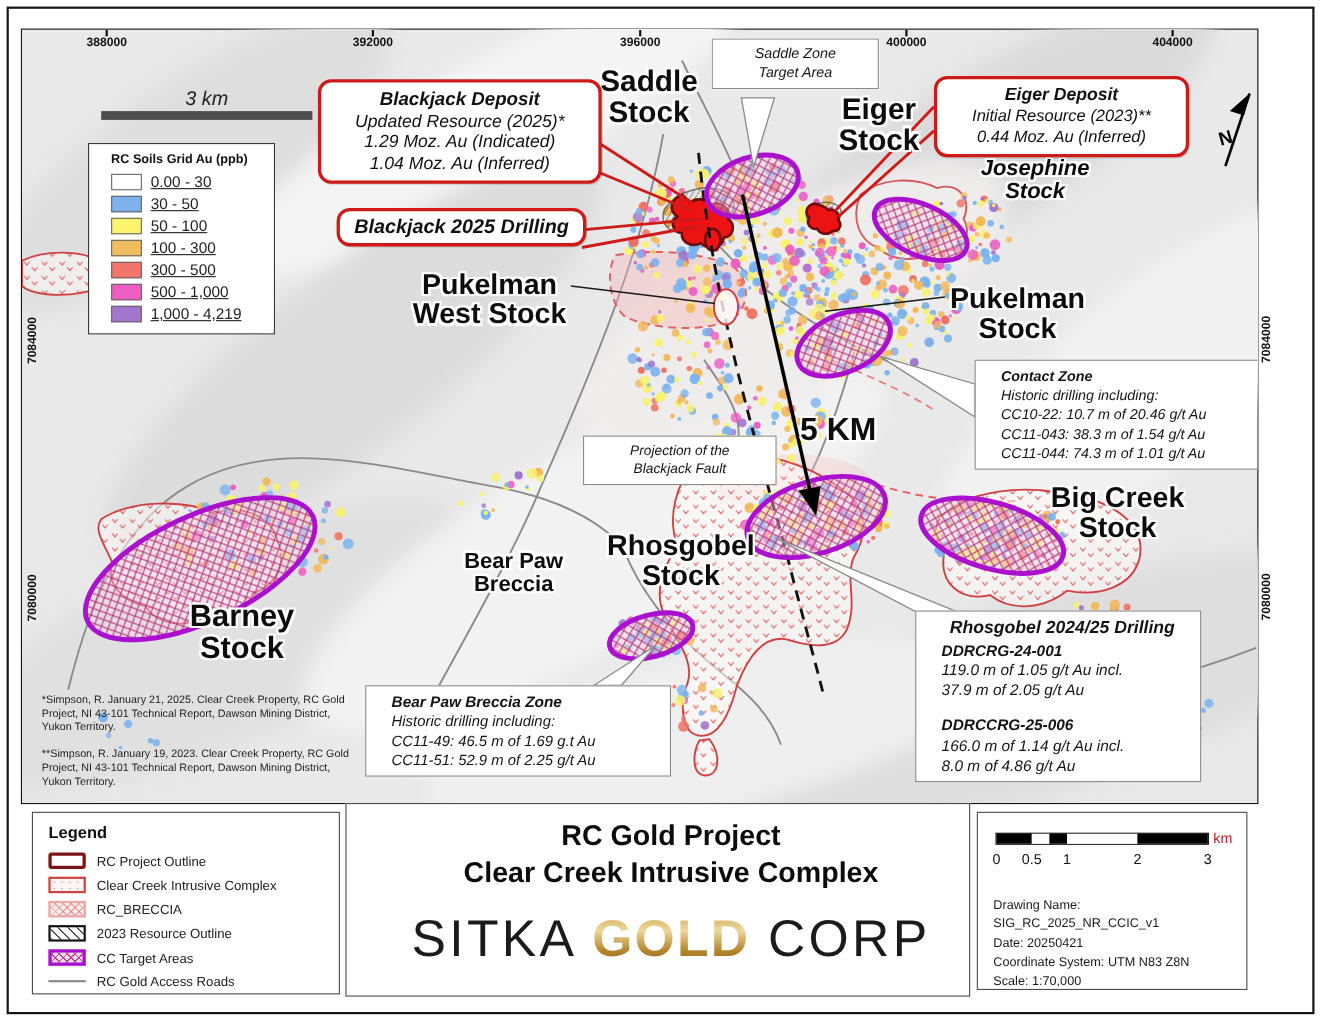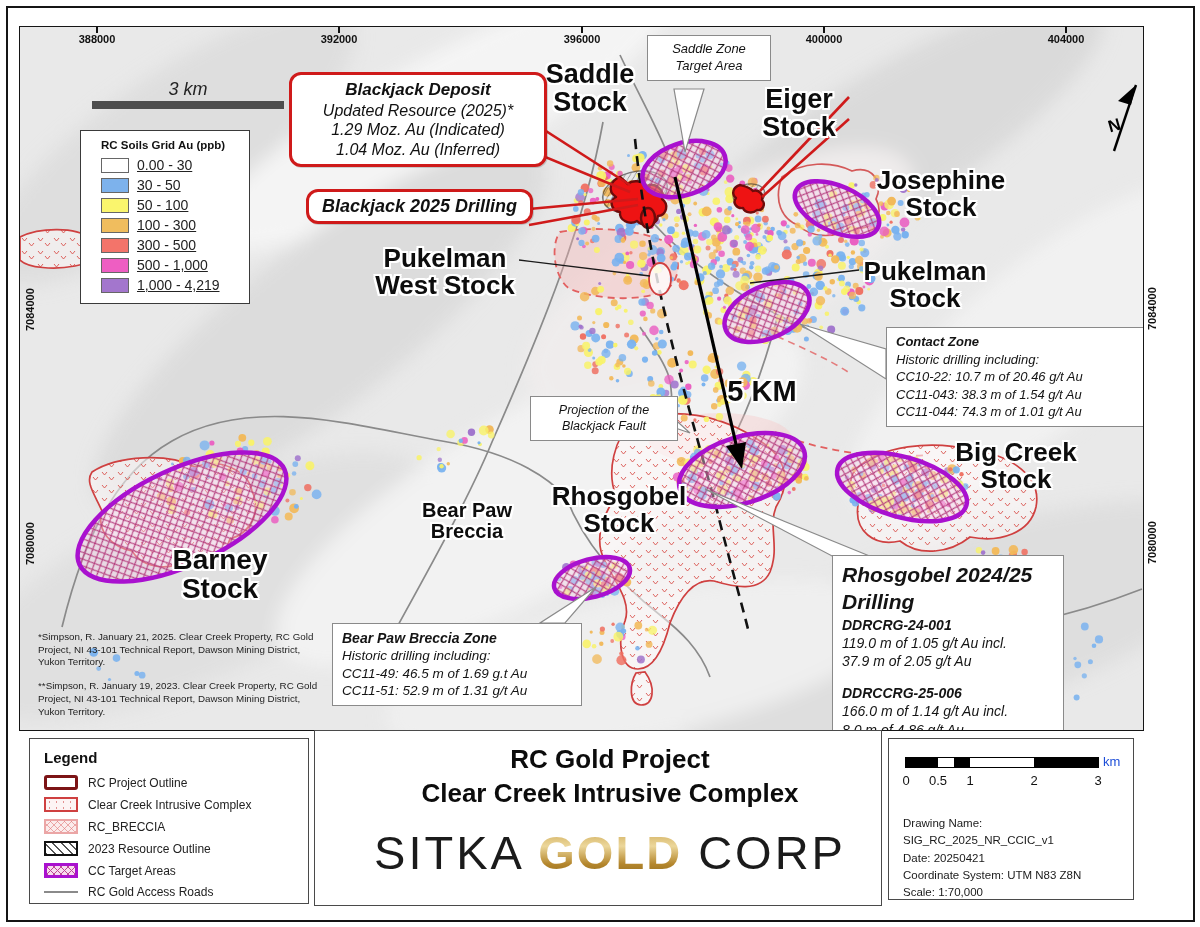--- a/index.html
+++ b/index.html
@@ -10,21 +10,21 @@
   .map svg.base{position:absolute;left:0;top:0;}
   .coord{position:absolute;font-size:11px;font-weight:bold;color:#111;width:64px;text-align:center;}
   .vcoord{position:absolute;font-size:11px;font-weight:bold;color:#111;writing-mode:vertical-rl;transform:rotate(180deg);height:70px;text-align:center;}
   .vcoord-r{position:absolute;font-size:11px;font-weight:bold;color:#111;writing-mode:vertical-rl;transform:rotate(180deg);height:70px;text-align:center;}
   .tick{position:absolute;background:#111;}
   .stock{position:absolute;font-weight:bold;color:#0d0d0d;text-align:center;line-height:1.04;transform:translateX(-50%);
     text-shadow:-2px -2px 0 #fff,2px -2px 0 #fff,-2px 2px 0 #fff,2px 2px 0 #fff,0 -2px 0 #fff,0 2px 0 #fff,-2px 0 0 #fff,2px 0 0 #fff;}
   .callout-red{position:absolute;background:#fff;border:3px solid #cf1a1a;border-radius:12px;text-align:center;
     font-style:italic;color:#111;padding:5px 10px;box-shadow:1px 1px 0 rgba(0,0,0,.15);}
   .callout-red .t{font-weight:bold;}
-  .callout-gray{position:absolute;background:#fff;border:1.5px solid #8a8a8a;color:#141414;font-style:italic;padding:5px 9px;}
+  .callout-gray{position:absolute;background:#fff;border:1.5px solid #8a8a8a;color:#141414;font-style:italic;padding:5px 23px;}
   .callout-gray .t{font-weight:bold;}
   .scalebar3{position:absolute;background:#4d4d4d;height:8px;}
   .scalebar3-label{position:absolute;font-size:18px;color:#222;transform:translateX(-50%);font-style:italic;}
   .soils{position:absolute;background:#fff;border:1.5px solid #3a3a3a;padding:8px 10px 10px 10px;width:138px;}
   .soils .st{font-weight:bold;font-size:11.5px;margin-bottom:6px;color:#111;}
   .soils .srow{display:flex;align-items:center;margin-top:4px;}
   .soils .ssw{width:26px;height:13px;border:1px solid #666;margin-right:8px;flex:none;}
   .soils .slb{font-size:14px;color:#222;text-decoration:underline;}
   .s0{background:#ffffff}.s1{background:#7db2ec}.s2{background:#faf56d}.s3{background:#f0bd5e}
   .s4{background:#f3746a}.s5{background:#ee5ec2}.s6{background:#a376cd}
@@ -49,21 +49,21 @@
   .titlebox{left:306px;top:722px;width:568px;height:176px;text-align:center;box-sizing:border-box;padding-top:12px;}
   .titlebox .tl{font-weight:bold;font-size:26px;color:#0c0c0c;line-height:1.3;}
   .logo{margin-top:14px;font-size:47px;letter-spacing:1px;white-space:nowrap;}
   .logo .thin{color:#1b1b1b;font-weight:400;letter-spacing:3px;}
   .logo .gold{font-weight:800;letter-spacing:2px;background:linear-gradient(180deg,#c9a24b 0%,#ecd79b 38%,#b4862c 72%,#8d681e 100%);-webkit-background-clip:text;background-clip:text;color:transparent;}
   .infobox{left:880px;top:730px;width:246px;height:162px;box-sizing:border-box;padding:14px 14px;}
   .sb-wrap{position:relative;height:44px;margin-top:4px;}
   .sb{position:absolute;left:2px;top:0;height:9px;width:192px;border:1px solid #000;display:flex;}
   .sb i{display:block;height:100%;}
   .sb .b{background:#000;}.sb .w{background:#fff;}
-  .sb-km{position:absolute;left:200px;top:-3px;font-size:13px;color:#1d4ed8;}
+  .sb-km{position:absolute;left:200px;top:-3px;font-size:13px;color:#b91c1c;}
   .sb-num{position:absolute;top:16px;font-size:13px;color:#111;transform:translateX(-50%);}
   .info-lines{font-size:11.5px;color:#1a1a1a;line-height:1.5;margin-top:14px;}
 </style>
 </head>
 <body>
 
 <div class="page">
 
   <div class="map">
     <svg class="base" width="1123" height="703" viewBox="0 0 1123 703">
@@ -1451,21 +1451,21 @@
     </div>
 
     <div class="stock" style="left:570px;top:33px;font-size:27px;">
         <div>Saddle</div>
         <div>Stock</div>
       </div>
     <div class="stock" style="left:779px;top:58px;font-size:27px;">
         <div>Eiger</div>
         <div>Stock</div>
       </div>
-    <div class="stock" style="left:921px;top:140px;font-size:26px;">
+    <div class="stock" style="left:921px;top:116px;font-size:20px;font-style:italic;">
         <div>Josephine</div>
         <div>Stock</div>
       </div>
     <div class="stock" style="left:425px;top:218px;font-size:26px;">
         <div>Pukelman</div>
         <div>West Stock</div>
       </div>
     <div class="stock" style="left:905px;top:231px;font-size:26px;">
         <div>Pukelman</div>
         <div>Stock</div>
@@ -1488,44 +1488,49 @@
       </div>
     <div class="bigkm" style="left:742px;top:348px;">5 KM</div>
 
     <div class="callout-red" style="left:269px;top:45px;width:232px;font-size:16px;line-height:1.22;">
       <div class="t" style="font-size:17px;">Blackjack Deposit</div>
       <div>Updated Resource (2025)*</div>
       <div>1.29 Moz. Au (Indicated)</div>
       <div>1.04 Moz. Au (Inferred)</div>
     </div>
     <div class="callout-red t" style="left:286px;top:162px;font-size:18px;font-weight:bold;padding:4px 13px;">Blackjack 2025 Drilling</div>
+    <div class="callout-red" style="left:829px;top:42px;width:206px;font-size:15px;line-height:1.25;">
+      <div class="t" style="font-size:16px;">Eiger Deposit</div>
+      <div>Initial Resource (2023)**</div>
+      <div>0.44 Moz. Au (Inferred)</div>
+    </div>
 
     <div class="callout-gray" style="left:627px;top:8px;width:104px;font-size:13px;text-align:center;line-height:1.3;">
       <div>Saddle Zone</div>
         <div>Target Area</div>
     </div>
     <div class="callout-gray" style="left:510px;top:369px;width:128px;font-size:12.5px;text-align:center;line-height:1.3;">
       <div>Projection of the</div>
         <div>Blackjack Fault</div>
     </div>
     <div class="callout-gray" style="left:866px;top:300px;width:238px;font-size:13px;line-height:1.35;">
       <div class="t">Contact Zone</div>
       <div>Historic drilling including:</div>
       <div>CC10-22: 10.7 m of 20.46 g/t Au</div>
       <div>CC11-043: 38.3 m of 1.54 g/t Au</div>
       <div>CC11-044: 74.3 m of 1.01 g/t Au</div>
     </div>
     <div class="callout-gray" style="left:312px;top:596px;width:230px;font-size:13.5px;line-height:1.3;">
       <div class="t" style="font-size:14px;">Bear Paw Breccia Zone</div>
       <div>Historic drilling including:</div>
       <div>CC11-49: 46.5 m of 1.69 g.t Au</div>
-      <div>CC11-51: 52.9 m of 1.31 g/t Au</div>
+      <div>CC11-51: 52.9 m of 2.25 g/t Au</div>
     </div>
     <div class="callout-gray" style="left:812px;top:528px;width:212px;font-size:14px;line-height:1.3;">
-      <div class="t" style="font-size:21px;">Rhosgobel 2024/25 Drilling</div>
+      <div class="t" style="font-size:16px;text-align:right;">Rhosgobel 2024/25 Drilling</div>
       <div class="t">DDRCRG-24-001</div>
       <div>119.0 m of 1.05 g/t Au incl.</div>
       <div>37.9 m of 2.05 g/t Au</div>
       <div style="height:14px;"></div>
       <div class="t">DDRCCRG-25-006</div>
       <div>166.0 m of 1.14 g/t Au incl.</div>
       <div>8.0 m of 4.86 g/t Au</div>
     </div>
 
     <div class="footnote" style="left:18px;top:604px;">

